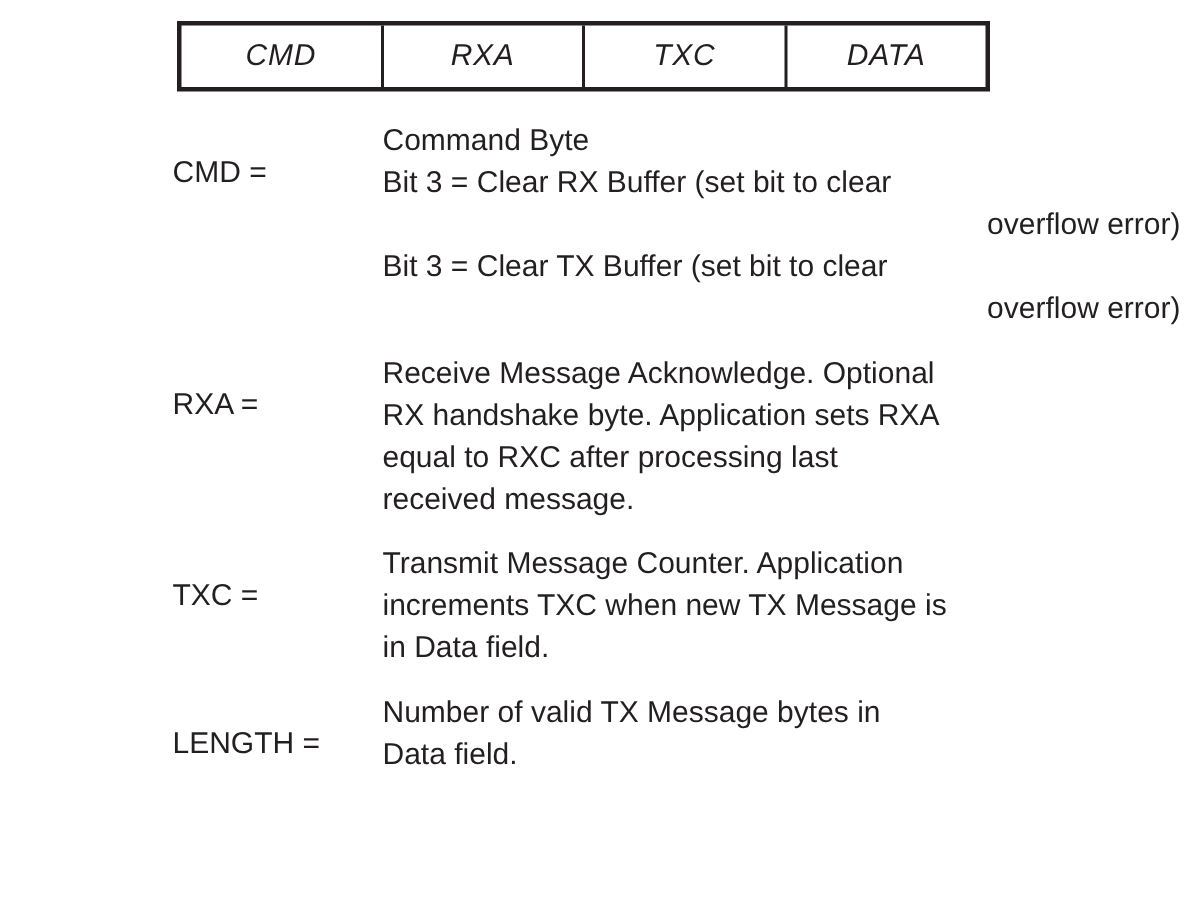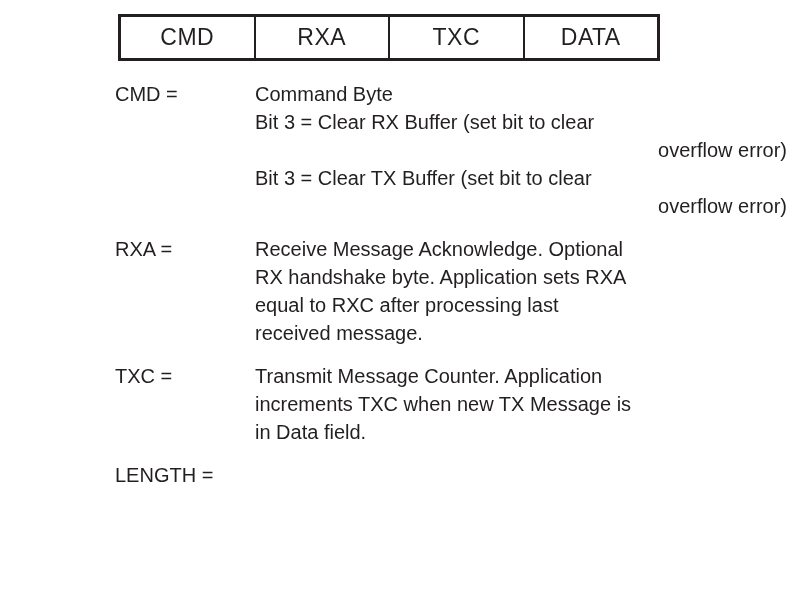--- a/index.html
+++ b/index.html
@@ -26,25 +26,26 @@
     display: flex;
     border: 3px solid #231f20;
     box-sizing: border-box;
     background: #ffffff;
   }
   .cell {
     flex: 1 1 0;
     display: flex;
     align-items: center;
     justify-content: center;
-    font-size: 23px;
+    font-size: 20px;
     letter-spacing: 0.5px;
     border-left: 2px solid #231f20;
     box-sizing: border-box;
     white-space: nowrap;
+    font-style: italic;
   }
   .cell:first-child {
     border-left: none;
   }
   
   .defs {
     position: absolute;
     left: 115px;
     top: 80px;
     width: 672px;
@@ -52,20 +53,21 @@
     line-height: 28px;
   }
   .def-row {
     display: flex;
     margin-bottom: 15px;
   }
   .def-label {
     flex: 0 0 140px;
     width: 140px;
     white-space: nowrap;
+    margin-top: 21px;
   }
   .def-body {
     flex: 1 1 auto;
   }
   .line {
     white-space: nowrap;
   }
   .line.indent {
     padding-left: 68px;
     text-align: right;
@@ -110,19 +112,23 @@
       <div class="def-label">TXC =</div>
       <div class="def-body">
         <div class="line">Transmit Message Counter. Application</div>
         <div class="line">increments TXC when new TX Message is</div>
         <div class="line">in Data field.</div>
       </div>
     </div>
 
     <div class="def-row">
       <div class="def-label">LENGTH =</div>
+      <div class="def-body">
+        <div class="line">Number of valid TX Message bytes in</div>
+        <div class="line">Data field.</div>
+      </div>
     </div>
 
     <div class="def-row">
     </div>
 
   </div>
 </div>
 
 </body></html>

